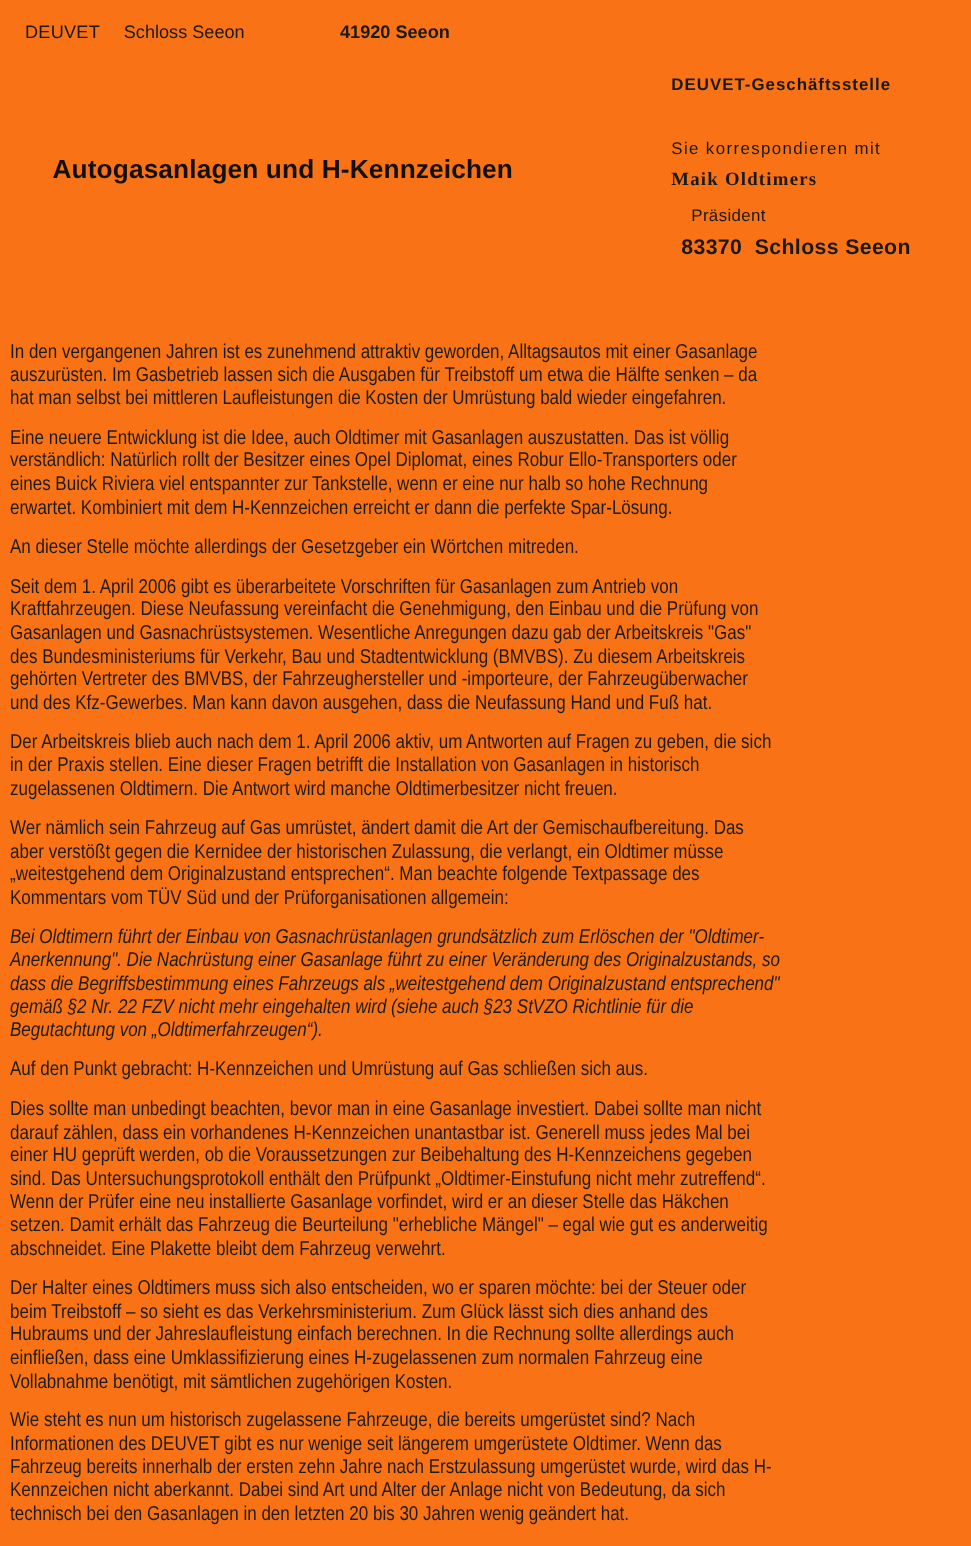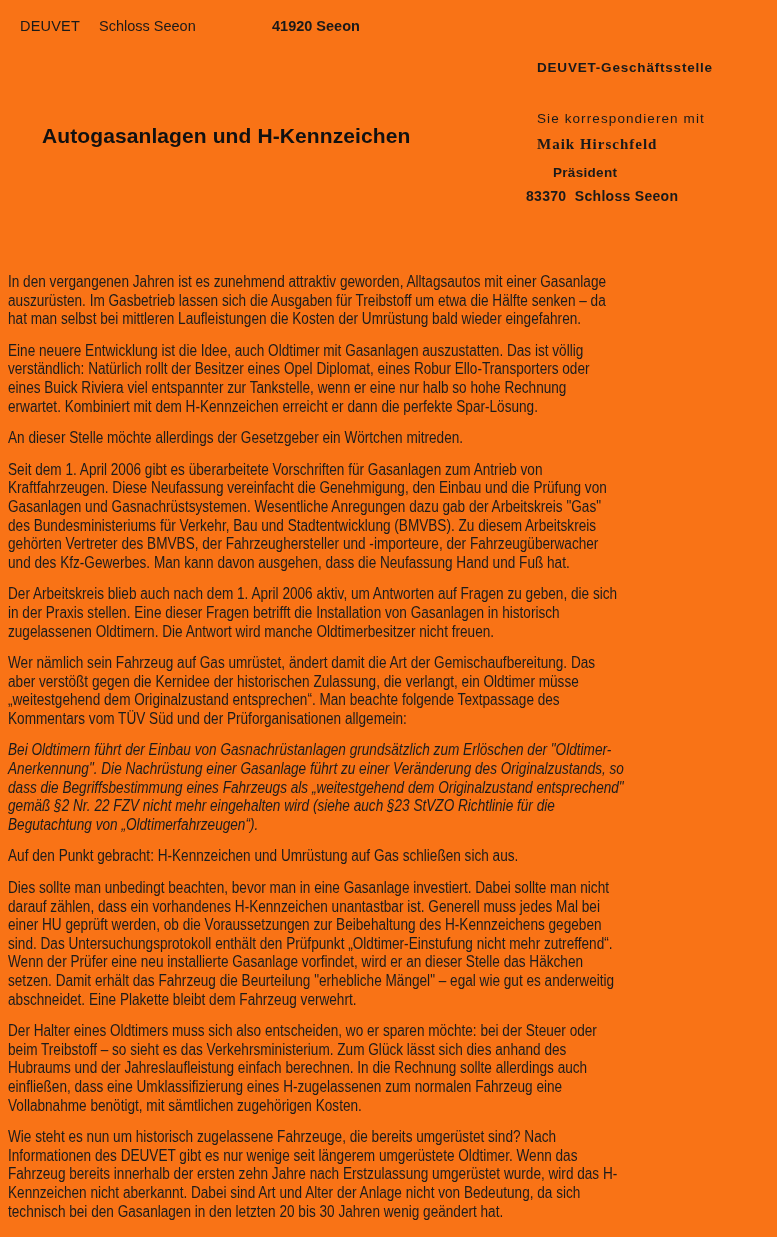--- a/index.html
+++ b/index.html
@@ -70,30 +70,30 @@
     font-size: 15px;
     font-weight: 700;
     letter-spacing: 1px;
     white-space: nowrap;
   }
   .contact-role {
     position: absolute;
     left: 537px;
     top: 165px;
     font-size: 13.5px;
-    font-weight: 700;
+    font-weight: 400;
     letter-spacing: 0.3px;
     white-space: nowrap;
     padding-left: 16px;
   }
   .contact-address {
     position: absolute;
-    left: 526px;
+    left: 545px;
     top: 188px;
-    font-size: 14px;
+    font-size: 17px;
     font-weight: 700;
     letter-spacing: 0.3px;
     white-space: pre;
   }
   
   .doc-title {
     position: absolute;
     left: 26px;
     top: 108px;
     margin: 16px;
@@ -127,21 +127,21 @@
 <body>
 
 <div class="page">
 
   <span class="sender-name">DEUVET</span>
   <span class="sender-location">Schloss Seeon</span>
   <span class="sender-postal">41920 Seeon</span>
 
   <div class="office-label">DEUVET-Geschäftsstelle</div>
   <div class="contact-intro">Sie korrespondieren mit</div>
-  <div class="contact-name">Maik Hirschfeld</div>
+  <div class="contact-name">Maik Oldtimers</div>
   <div class="contact-role">Präsident</div>
   <div class="contact-address">83370  Schloss Seeon</div>
 
   <h1 class="doc-title">Autogasanlagen und H-Kennzeichen</h1>
 
   <main class="body-text">
     <p>In den vergangenen Jahren ist es zunehmend attraktiv geworden, Alltagsautos mit einer Gasanlage
 auszurüsten. Im Gasbetrieb lassen sich die Ausgaben für Treibstoff um etwa die Hälfte senken – da
 hat man selbst bei mittleren Laufleistungen die Kosten der Umrüstung bald wieder eingefahren.</p>
     <p>Eine neuere Entwicklung ist die Idee, auch Oldtimer mit Gasanlagen auszustatten. Das ist völlig

